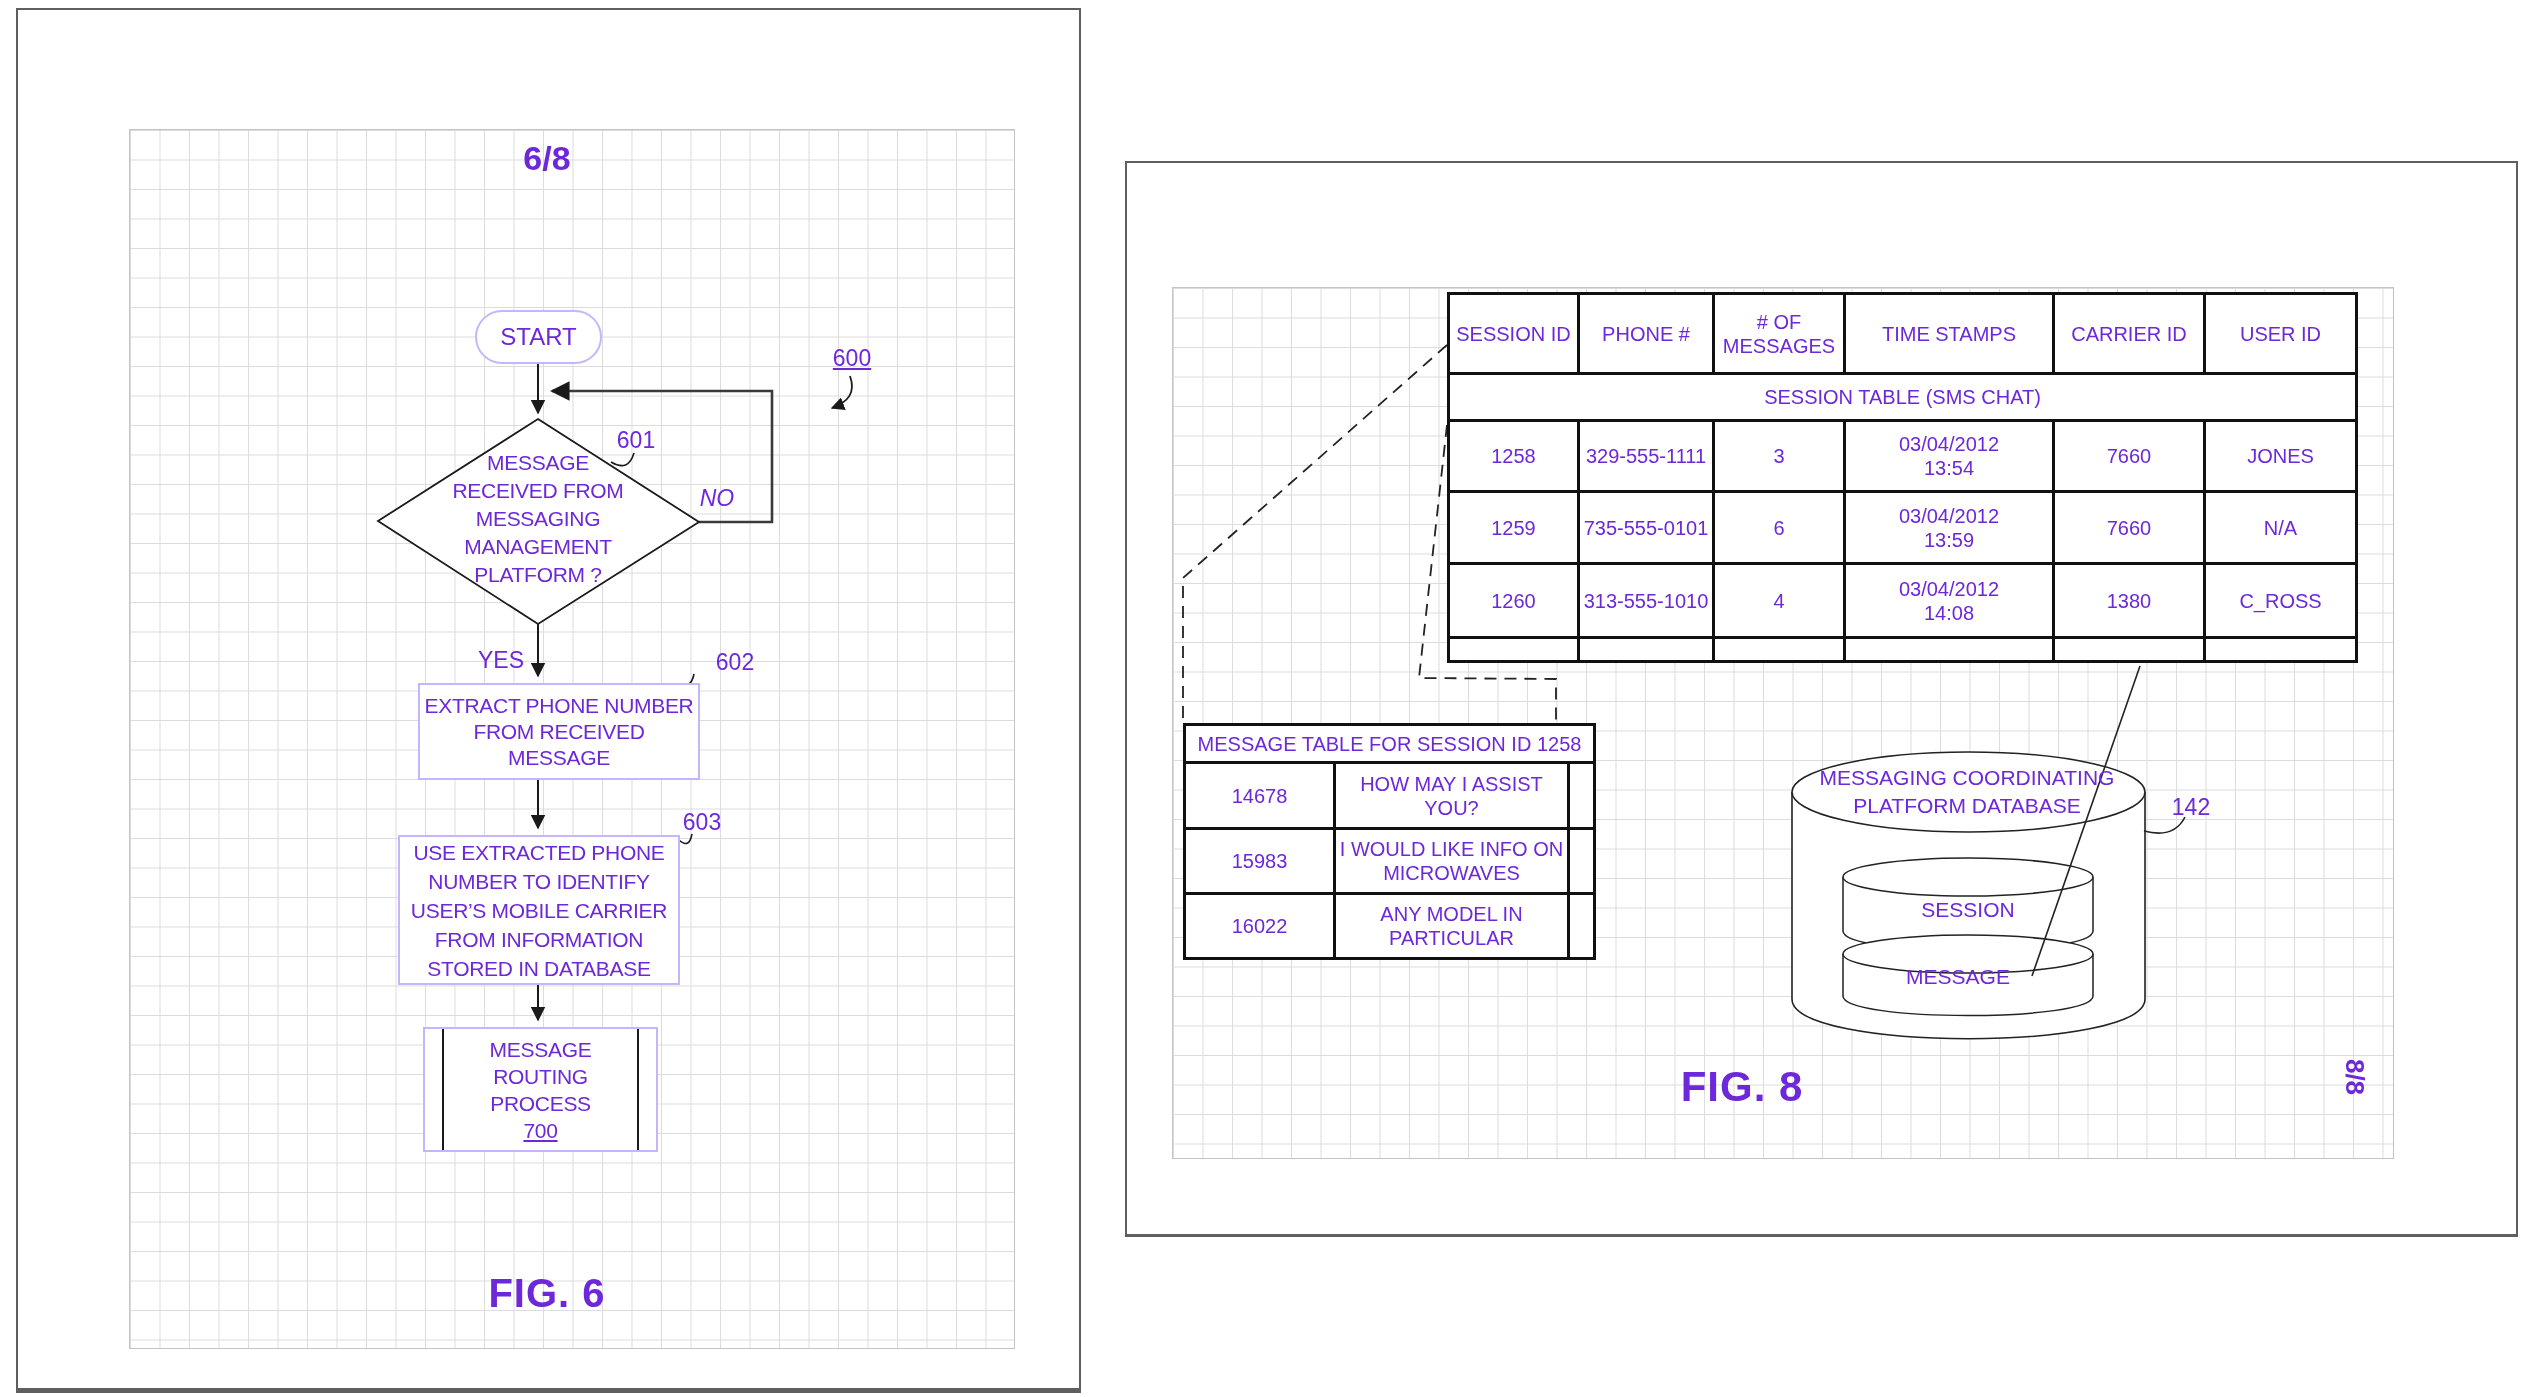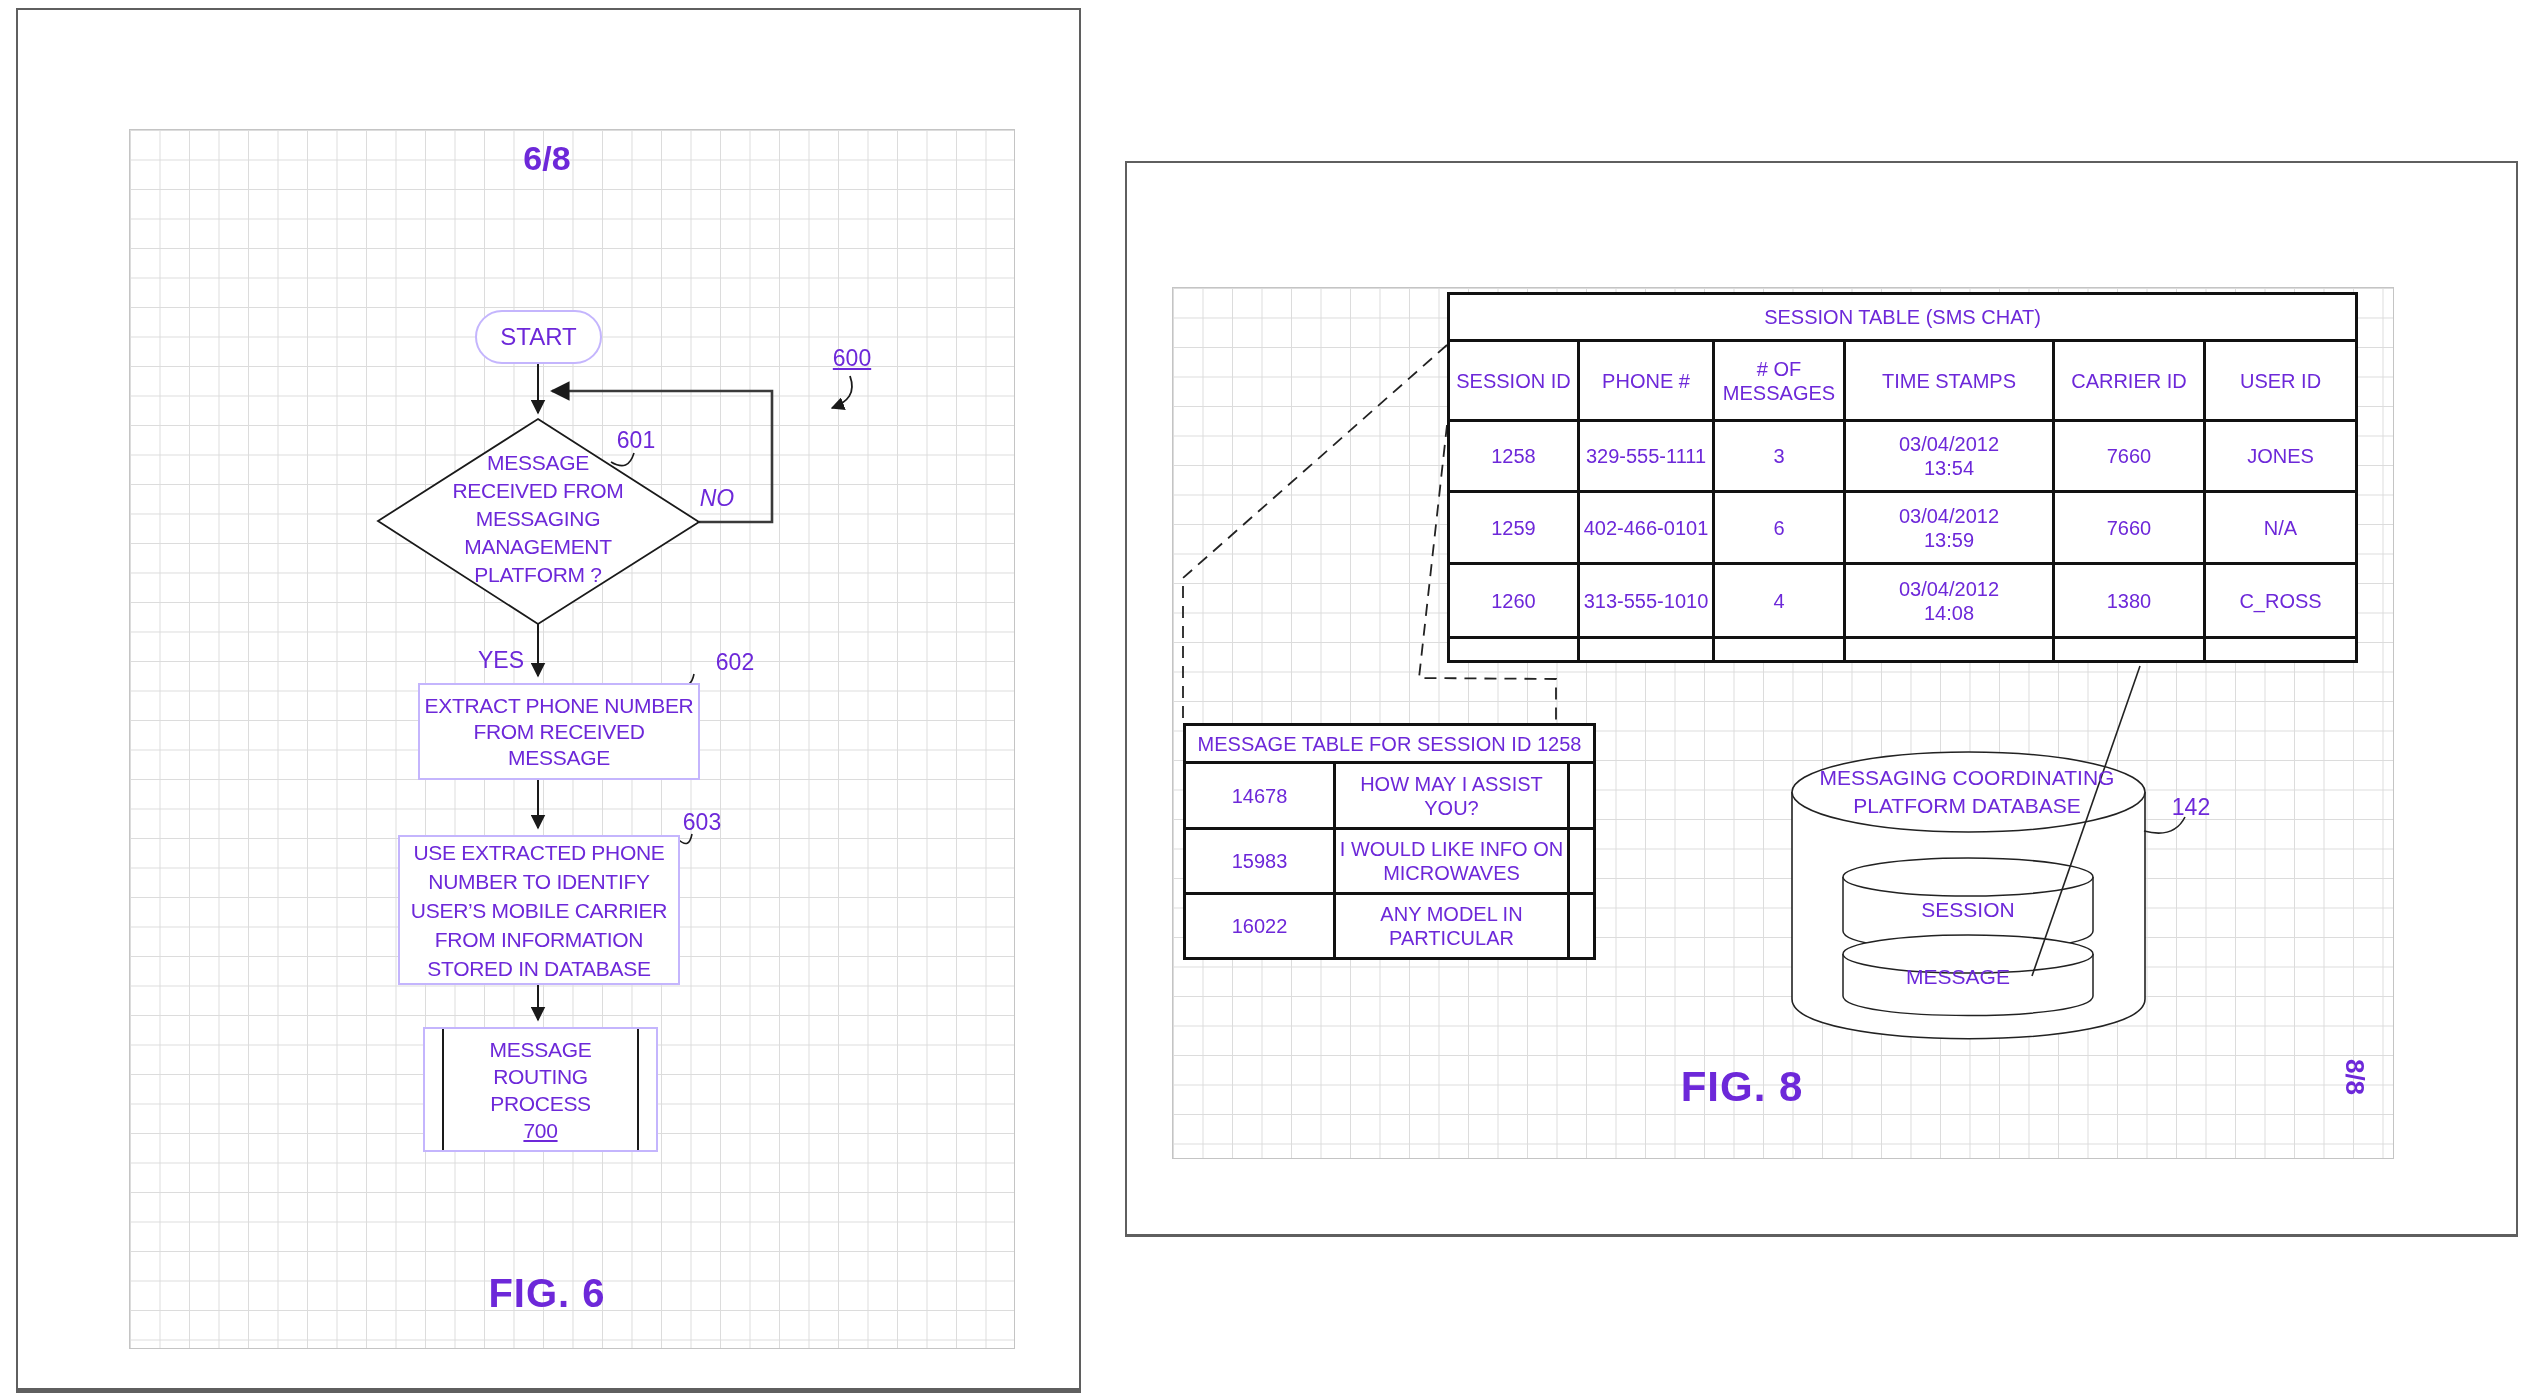--- a/index.html
+++ b/index.html
@@ -138,43 +138,43 @@
     <table class="ptable" style="left:320px;top:129px;width:908px;">
       <colgroup>
         <col style="width:130px">
           <col style="width:135px">
           <col style="width:131px">
         <col style="width:209px">
           <col style="width:151px">
           <col style="width:152px">
       </colgroup>
       <tbody>
-          <tr style="height:47px;">
-        <td colspan="6" class="ttl">SESSION TABLE (SMS CHAT)</td>
-      </tr>
-      <tr style="height:80px;">
+          <tr style="height:80px;">
         <td>SESSION ID</td>
         <td>PHONE #</td>
         <td># OF MESSAGES</td>
         <td>TIME STAMPS</td>
         <td>CARRIER ID</td>
         <td>USER ID</td>
+      </tr>
+      <tr style="height:47px;">
+        <td colspan="6" class="ttl">SESSION TABLE (SMS CHAT)</td>
       </tr>
       <tr style="height:71px;">
         <td>1258</td>
         <td>329-555-1111</td>
         <td>3</td>
         <td class="pre">03/04/2012
 13:54</td>
         <td>7660</td>
         <td>JONES</td>
       </tr>
       <tr style="height:72px;">
         <td>1259</td>
-        <td>402-466-0101</td>
+        <td>735-555-0101</td>
         <td>6</td>
         <td class="pre">03/04/2012
 13:59</td>
         <td>7660</td>
         <td>N/A</td>
       </tr>
       <tr style="height:74px;">
         <td>1260</td>
         <td>313-555-1010</td>
         <td>4</td>

